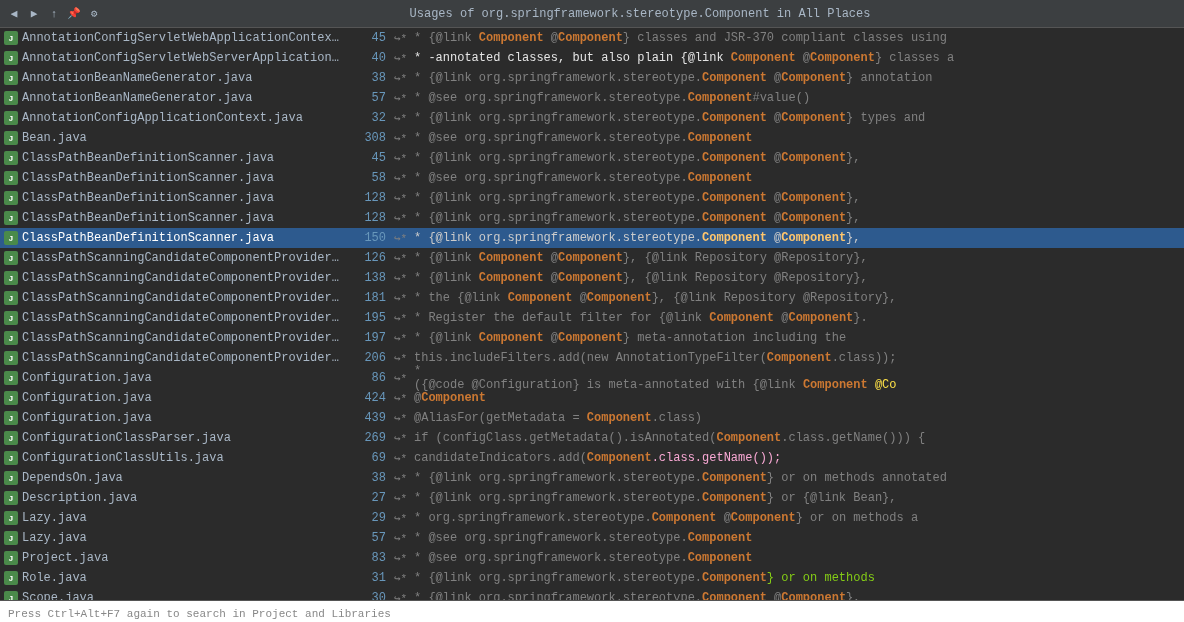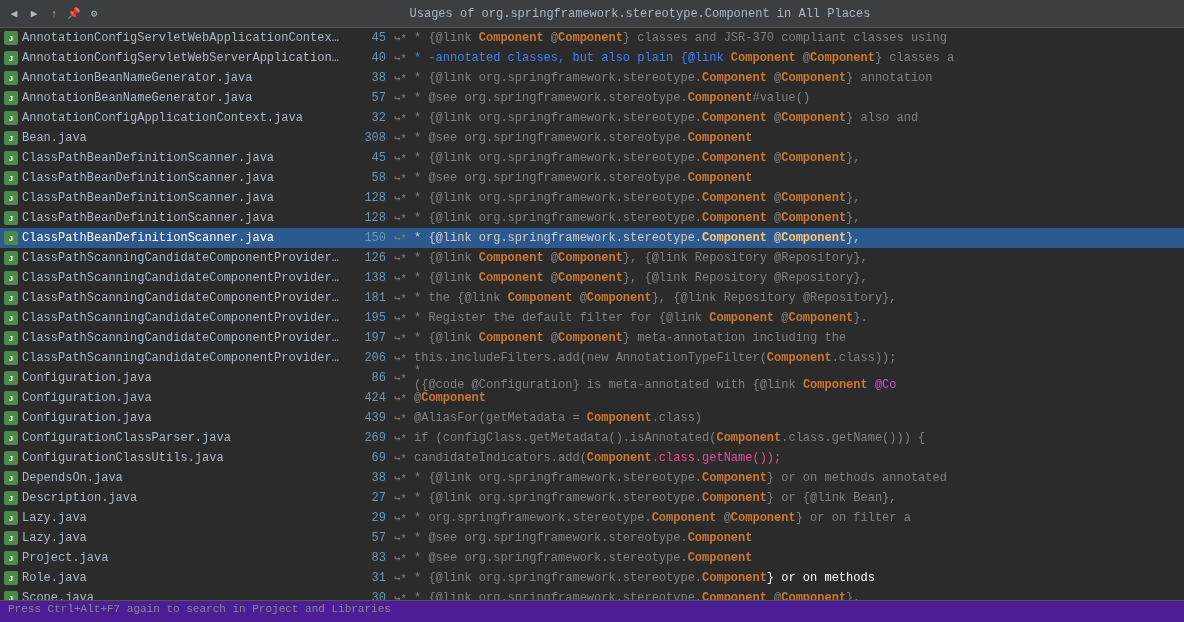--- a/index.html
+++ b/index.html
@@ -132,29 +132,29 @@
     }
     .row-preview {
       flex: 1;
       color: #808080;
       font-size: 12px;
       overflow: hidden;
       text-overflow: ellipsis;
     }
     .row.selected .row-preview { color: #ccc; }
     .status-bar {
-      background: #4c1d95;
+      background: #ffffff;
       border-top: 1px solid #555;
       padding: 2px 8px;
       font-size: 11px;
       color: #888;
       flex-shrink: 0;
       height: 22px;
       display: flex;
-      align-items: flex-start;
+      align-items: flex-end;
     }
   </style>
 </head>
 <body>
 
 <div class="toolbar">
   <div class="toolbar-icons">
     <div class="toolbar-icon">◀</div>
     <div class="toolbar-icon">▶</div>
     <div class="toolbar-icon">↑</div>
@@ -176,21 +176,21 @@
         <div class="row-arrow">↪*</div>
         <div class="row-preview"><span style="color:#808080">* {@link </span><strong style="color:#cc7832">Component</strong><span style="color:#808080"> @</span><strong style="color:#cc7832">Component</strong><span style="color:#808080">} classes and JSR-370 compliant classes using</span></div>
       </div>
       <div class="row">
         <div class="row-file">
           <div class="file-icon">J</div>
           <span class="file-name">AnnotationConfigServletWebServerApplicationContext.java</span>
         </div>
         <div class="row-line">40</div>
         <div class="row-arrow">↪*</div>
-        <div class="row-preview"><span style="color:#3b82f6">* -annotated classes, but also plain {@link </span><strong style="color:#cc7832">Component</strong><span style="color:#808080"> @</span><strong style="color:#cc7832">Component</strong><span style="color:#808080">} classes a</span></div>
+        <div class="row-preview"><span style="color:#e5e5e5">* -annotated classes, but also plain {@link </span><strong style="color:#cc7832">Component</strong><span style="color:#808080"> @</span><strong style="color:#cc7832">Component</strong><span style="color:#808080">} classes a</span></div>
       </div>
       <div class="row">
         <div class="row-file">
           <div class="file-icon">J</div>
           <span class="file-name">AnnotationBeanNameGenerator.java</span>
         </div>
         <div class="row-line">38</div>
         <div class="row-arrow">↪*</div>
         <div class="row-preview"><span style="color:#808080">* {@link org.springframework.stereotype.</span><strong style="color:#cc7832">Component</strong><span style="color:#808080"> @</span><strong style="color:#cc7832">Component</strong><span style="color:#808080">} annotation</span></div>
       </div>
@@ -203,21 +203,21 @@
         <div class="row-arrow">↪*</div>
         <div class="row-preview"><span style="color:#808080">* @see org.springframework.stereotype.</span><strong style="color:#cc7832">Component</strong><span style="color:#808080">#value()</span></div>
       </div>
       <div class="row">
         <div class="row-file">
           <div class="file-icon">J</div>
           <span class="file-name">AnnotationConfigApplicationContext.java</span>
         </div>
         <div class="row-line">32</div>
         <div class="row-arrow">↪*</div>
-        <div class="row-preview"><span style="color:#808080">* {@link org.springframework.stereotype.</span><strong style="color:#cc7832">Component</strong><span style="color:#808080"> @</span><strong style="color:#cc7832">Component</strong><span style="color:#808080">} also and</span></div>
+        <div class="row-preview"><span style="color:#808080">* {@link org.springframework.stereotype.</span><strong style="color:#cc7832">Component</strong><span style="color:#808080"> @</span><strong style="color:#cc7832">Component</strong><span style="color:#808080">} types and</span></div>
       </div>
       <div class="row">
         <div class="row-file">
           <div class="file-icon">J</div>
           <span class="file-name">Bean.java</span>
         </div>
         <div class="row-line">308</div>
         <div class="row-arrow">↪*</div>
         <div class="row-preview"><span style="color:#808080">* @see org.springframework.stereotype.</span><strong style="color:#cc7832">Component</strong><span style="color:#808080"></span></div>
       </div>
@@ -320,21 +320,21 @@
         <div class="row-arrow">↪*</div>
         <div class="row-preview"><span style="color:#808080">this.includeFilters.add(new AnnotationTypeFilter(</span><strong style="color:#cc7832">Component</strong><span style="color:#808080">.class));</span></div>
       </div>
       <div class="row">
         <div class="row-file">
           <div class="file-icon">J</div>
           <span class="file-name">Configuration.java</span>
         </div>
         <div class="row-line">86</div>
         <div class="row-arrow">↪*</div>
-        <div class="row-preview"><span style="color:#808080">* <p>({@code @Configuration} is meta-annotated with {@link <strong style="color:#cc7832">Component</strong><span style="color:#d946ef"> @Co</span></p></span></div>
+        <div class="row-preview"><span style="color:#808080">* <p>({@code @Configuration} is meta-annotated with {@link <strong style="color:#cc7832">Component</strong><span style="color:#fde047"> @Co</span></p></span></div>
       </div>
       <div class="row">
         <div class="row-file">
           <div class="file-icon">J</div>
           <span class="file-name">Configuration.java</span>
         </div>
         <div class="row-line">424</div>
         <div class="row-arrow">↪*</div>
         <div class="row-preview"><span style="color:#808080">@</span><strong style="color:#cc7832">Component</strong><span style="color:#808080"></span></div>
       </div>
@@ -356,21 +356,21 @@
         <div class="row-arrow">↪*</div>
         <div class="row-preview"><span style="color:#808080">if (configClass.getMetadata().isAnnotated(</span><strong style="color:#cc7832">Component</strong><span style="color:#808080">.class.getName())) {</span></div>
       </div>
       <div class="row">
         <div class="row-file">
           <div class="file-icon">J</div>
           <span class="file-name">ConfigurationClassUtils.java</span>
         </div>
         <div class="row-line">69</div>
         <div class="row-arrow">↪*</div>
-        <div class="row-preview"><span style="color:#808080">candidateIndicators.add(</span><strong style="color:#cc7832">Component</strong><span style="color:#ec4899">.class.getName());</span></div>
+        <div class="row-preview"><span style="color:#808080">candidateIndicators.add(</span><strong style="color:#cc7832">Component</strong><span style="color:#f9a8d4">.class.getName());</span></div>
       </div>
       <div class="row">
         <div class="row-file">
           <div class="file-icon">J</div>
           <span class="file-name">DependsOn.java</span>
         </div>
         <div class="row-line">38</div>
         <div class="row-arrow">↪*</div>
         <div class="row-preview"><span style="color:#808080">* {@link org.springframework.stereotype.</span><strong style="color:#cc7832">Component</strong><span style="color:#808080">} or on methods annotated</span></div>
       </div>
@@ -383,21 +383,21 @@
         <div class="row-arrow">↪*</div>
         <div class="row-preview"><span style="color:#808080">* {@link org.springframework.stereotype.</span><strong style="color:#cc7832">Component</strong><span style="color:#808080">} or {@link Bean},</span></div>
       </div>
       <div class="row">
         <div class="row-file">
           <div class="file-icon">J</div>
           <span class="file-name">Lazy.java</span>
         </div>
         <div class="row-line">29</div>
         <div class="row-arrow">↪*</div>
-        <div class="row-preview"><span style="color:#808080">* org.springframework.stereotype.</span><strong style="color:#cc7832">Component</strong><span style="color:#808080"> @</span><strong style="color:#cc7832">Component</strong><span style="color:#808080">} or on filter a</span></div>
+        <div class="row-preview"><span style="color:#808080">* org.springframework.stereotype.</span><strong style="color:#cc7832">Component</strong><span style="color:#808080"> @</span><strong style="color:#cc7832">Component</strong><span style="color:#808080">} or on methods a</span></div>
       </div>
       <div class="row">
         <div class="row-file">
           <div class="file-icon">J</div>
           <span class="file-name">Lazy.java</span>
         </div>
         <div class="row-line">57</div>
         <div class="row-arrow">↪*</div>
         <div class="row-preview"><span style="color:#808080">* @see org.springframework.stereotype.</span><strong style="color:#cc7832">Component</strong><span style="color:#808080"></span></div>
       </div>
@@ -410,21 +410,21 @@
         <div class="row-arrow">↪*</div>
         <div class="row-preview"><span style="color:#808080">* @see org.springframework.stereotype.</span><strong style="color:#cc7832">Component</strong><span style="color:#808080"></span></div>
       </div>
       <div class="row">
         <div class="row-file">
           <div class="file-icon">J</div>
           <span class="file-name">Role.java</span>
         </div>
         <div class="row-line">31</div>
         <div class="row-arrow">↪*</div>
-        <div class="row-preview"><span style="color:#808080">* {@link org.springframework.stereotype.</span><strong style="color:#cc7832">Component</strong><span style="color:#ffffff">} or on methods</span></div>
+        <div class="row-preview"><span style="color:#808080">* {@link org.springframework.stereotype.</span><strong style="color:#cc7832">Component</strong><span style="color:#84cc16">} or on methods</span></div>
       </div>
       <div class="row">
         <div class="row-file">
           <div class="file-icon">J</div>
           <span class="file-name">Scope.java</span>
         </div>
         <div class="row-line">30</div>
         <div class="row-arrow">↪*</div>
         <div class="row-preview"><span style="color:#808080">* {@link org.springframework.stereotype.</span><strong style="color:#cc7832">Component</strong><span style="color:#808080"> @</span><strong style="color:#cc7832">Component</strong><span style="color:#808080">},</span></div>
       </div>

